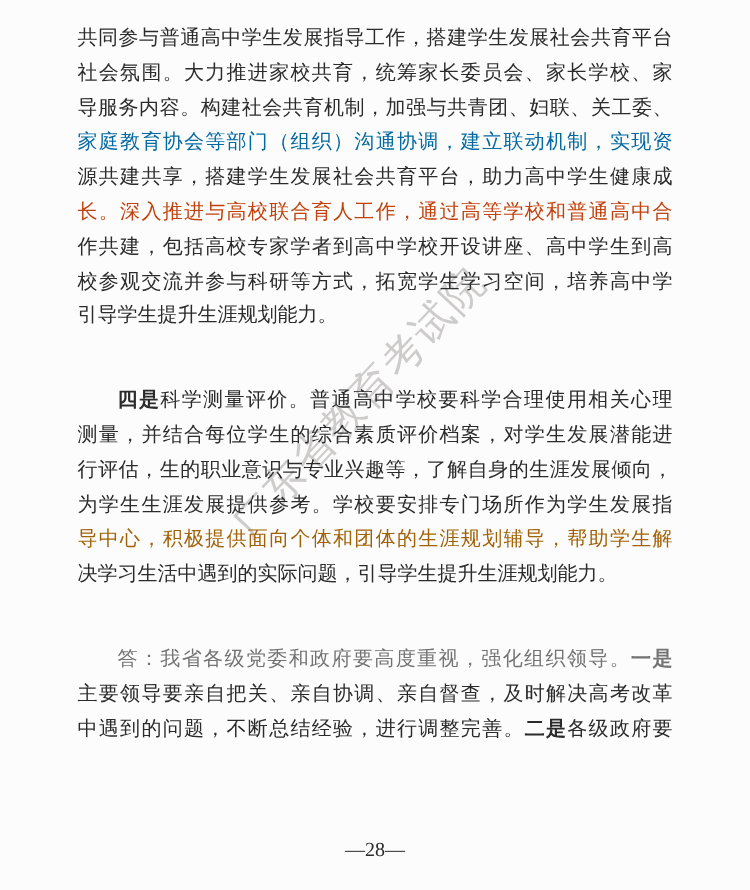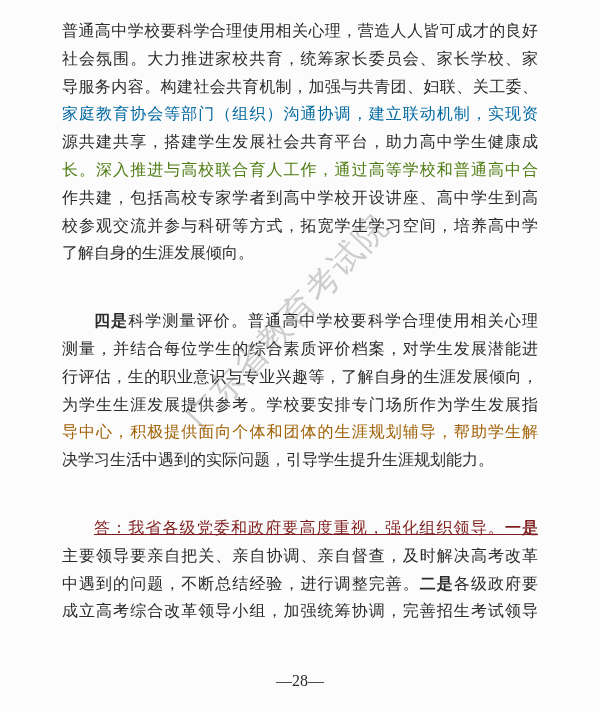--- a/index.html
+++ b/index.html
@@ -60,34 +60,33 @@
     font-family:"Liberation Serif","DejaVu Serif",serif;
     font-size:16px;
   }
 </style>
 </head>
 <body>
 
 <div class="page" style="background: rgb(252, 252, 252);">
   <div class="watermark" style="color: rgba(168, 163, 163, 0.55);">广东省教育考试院</div>
   <div class="content" id="content">
-      <div class="line justify" style="color: rgb(43, 43, 43);"><span>普通高中学校要科学合理使用相关心理，营造人人皆可成才的良好</span></div>
+      <div class="line justify" style="color: rgb(43, 43, 43);"><span>共同参与普通高中学生发展指导工作，搭建学生发展社会共育平台</span></div>
       <div class="line justify" style="color: rgb(43, 43, 43);"><span>社会氛围。大力推进家校共育，统筹家长委员会、家长学校、家</span></div>
       <div class="line justify" style="color: rgb(43, 43, 43);"><span>导服务内容。构建社会共育机制，加强与共青团、妇联、关工委、</span></div>
       <div class="line justify" style="color: #0369a1;"><span>家庭教育协会等部门（组织）沟通协调，建立联动机制，实现资</span></div>
       <div class="line justify" style="color: rgb(43, 43, 43);"><span>源共建共享，搭建学生发展社会共育平台，助力高中学生健康成</span></div>
-      <div class="line justify" style="color: #4d7c0f;"><span>长。深入推进与高校联合育人工作，通过高等学校和普通高中合</span></div>
+      <div class="line justify" style="color: #c2410c;"><span>长。深入推进与高校联合育人工作，通过高等学校和普通高中合</span></div>
       <div class="line justify" style="color: rgb(43, 43, 43);"><span>作共建，包括高校专家学者到高中学校开设讲座、高中学生到高</span></div>
       <div class="line justify" style="color: rgb(43, 43, 43);"><span>校参观交流并参与科研等方式，拓宽学生学习空间，培养高中学</span></div>
-      <div class="line" style="color: rgb(43, 43, 43);"><span>了解自身的生涯发展倾向。</span></div>
+      <div class="line" style="color: rgb(43, 43, 43);"><span>引导学生提升生涯规划能力。</span></div>
       <div class="line justify indent" style="color: rgb(43, 43, 43);"><span class="run-bold">四是</span><span>科学测量评价。普通高中学校要科学合理使用相关心理</span></div>
       <div class="line justify" style="color: rgb(43, 43, 43);"><span>测量，并结合每位学生的综合素质评价档案，对学生发展潜能进</span></div>
       <div class="line justify" style="color: rgb(43, 43, 43);"><span>行评估，生的职业意识与专业兴趣等，了解自身的生涯发展倾向，</span></div>
       <div class="line justify" style="color: rgb(43, 43, 43);"><span>为学生生涯发展提供参考。学校要安排专门场所作为学生发展指</span></div>
       <div class="line justify" style="color: #a16207;"><span>导中心，积极提供面向个体和团体的生涯规划辅导，帮助学生解</span></div>
       <div class="line" style="color: rgb(43, 43, 43);"><span>决学习生活中遇到的实际问题，引导学生提升生涯规划能力。</span></div>
-      <div class="line justify indent" style="color: #7f1d1d; text-decoration: underline;"><span>答：我省各级党委和政府要高度重视，强化组织领导。</span><span class="run-bold">一是</span></div>
+      <div class="line justify indent" style="color: #737373;"><span>答：我省各级党委和政府要高度重视，强化组织领导。</span><span class="run-bold">一是</span></div>
       <div class="line justify" style="color: rgb(43, 43, 43);"><span>主要领导要亲自把关、亲自协调、亲自督查，及时解决高考改革</span></div>
       <div class="line justify" style="color: rgb(43, 43, 43);"><span>中遇到的问题，不断总结经验，进行调整完善。</span><span class="run-bold">二是</span><span>各级政府要</span></div>
-      <div class="line justify" style="color: rgb(43, 43, 43);"><span>成立高考综合改革领导小组，加强统筹协调，完善招生考试领导</span></div>
     </div>
   <div class="footer" style="color: rgb(43, 43, 43);">—28—</div>
 </div>
 
 </body></html>

